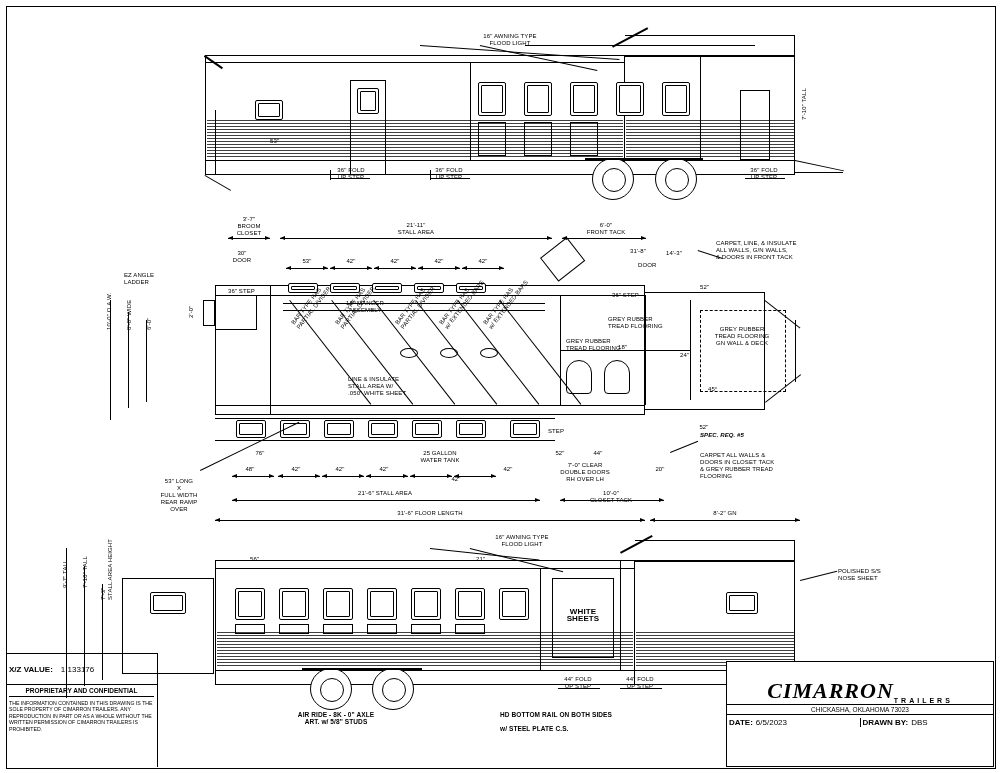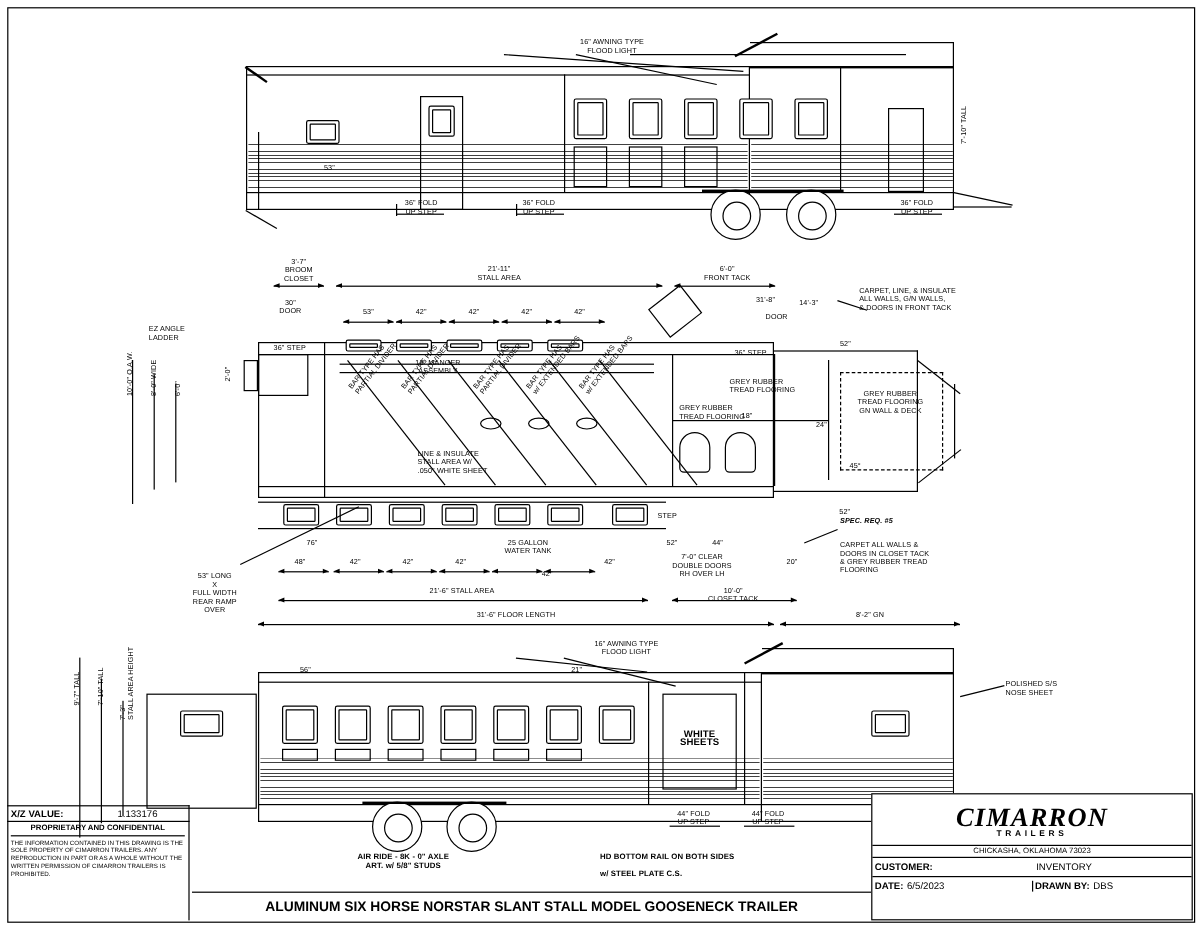--- a/index.html
+++ b/index.html
@@ -20,31 +20,31 @@
   .wheel{position:absolute;border:1.5px solid #000;border-radius:50%;background:#fff;}
   .wheel:after{content:"";position:absolute;left:22%;top:22%;width:56%;height:56%;border:1.2px solid #000;border-radius:50%;}
   .hatch{background:repeating-linear-gradient(180deg,#000 0 .6px,#fff .6px 3px);}
   .dim{position:absolute;height:1px;background:#000;}
   .dim:before,.dim:after{content:"";position:absolute;top:-2.5px;width:0;height:0;border-top:2.5px solid transparent;border-bottom:2.5px solid transparent;}
   .dim:before{left:0;border-right:5px solid #000;}
   .dim:after{right:0;border-left:5px solid #000;}
   .ext{position:absolute;width:1px;background:#000;}
   
   #titleblock{position:absolute;right:6px;bottom:6px;width:268px;height:106px;border:1.5px solid #000;box-sizing:border-box;background:#fff;}
-  #tb-logo{height:42px;border-bottom:1.2px solid #000;display:flex;flex-direction:column;align-items:center;justify-content:center;}
+  #tb-logo{height:42px;border-bottom:1.2px solid #000;display:flex;flex-direction:row;align-items:flex-end;justify-content:center;}
   .logotext{font-family:"Liberation Serif",serif;font-size:22px;font-weight:bold;letter-spacing:1px;font-style:italic;}
   .logosub{font-size:7px;letter-spacing:3px;font-weight:bold;margin-top:-2px;}
   .tbcity{font-size:6.5px;text-align:center;border-bottom:1.2px solid #000;padding:1px 0;}
   .tbrow{display:flex;border-bottom:1px solid #000;font-size:8px;height:15px;align-items:center;}
   .tbrow:last-child{border-bottom:none;}
   .tbk{font-weight:bold;padding-left:2px;white-space:nowrap;}
   .tbv{padding-left:3px;white-space:nowrap;}
   .tbsplit{display:flex;flex:1;}
   
-  #xzblock{position:absolute;left:6px;bottom:88px;width:152px;height:14px;border-top:1.2px solid #000;border-bottom:1.2px solid #000;border-right:1.2px solid #000;box-sizing:border-box;display:flex;align-items:center;font-size:8px;font-weight:bold;gap:37px;}
+  #xzblock{position:absolute;left:6px;bottom:88px;width:152px;height:32px;border-top:1.2px solid #000;border-bottom:1.2px solid #000;border-right:1.2px solid #000;box-sizing:border-box;display:flex;align-items:center;font-size:8px;font-weight:bold;}
   #propblock{position:absolute;left:6px;bottom:6px;width:152px;height:82px;border-right:1.2px solid #000;box-sizing:border-box;padding:2px 3px;}
   .proptitle{font-size:6.5px;font-weight:bold;text-align:center;border-bottom:1px solid #000;padding-bottom:2px;}
   .proptext{font-size:5.2px;line-height:6.4px;padding-top:3px;}
   #maintitle{position:absolute;left:160px;bottom:6px;width:566px;height:24px;display:flex;align-items:center;justify-content:center;font-size:11.5px;font-weight:bold;border-top:1.2px solid #000;box-sizing:border-box;}
   #bottomextras{position:absolute;left:160px;bottom:32px;width:566px;height:56px;}
 </style>
 </head>
 <body>
 
 <div id="sheet">
@@ -377,32 +377,27 @@
   <div id="xzblock">
     <span style="padding-left:3px;">X/Z VALUE:</span>
     <span style="padding-left:8px;font-weight:normal;">1.133176</span>
   </div>
 
   <div id="propblock">
     <div class="proptitle">PROPRIETARY AND CONFIDENTIAL</div>
     <div class="proptext">THE INFORMATION CONTAINED IN THIS DRAWING IS THE SOLE PROPERTY OF CIMARRON TRAILERS.  ANY REPRODUCTION IN PART OR AS A WHOLE WITHOUT THE WRITTEN PERMISSION OF CIMARRON TRAILERS IS PROHIBITED.</div>
   </div>
 
-  <div id="maintitle">ALUMINUM SIX HORSE NORSTAR SLANT STALL MODEL GOOSENECK TRAILER</div>
 
   <div id="titleblock">
     <div id="tb-logo">
       <div class="logotext">CIMARRON</div>
       <div class="logosub">TRAILERS</div>
     </div>
     <div class="tbcity">CHICKASHA, OKLAHOMA 73023</div>
-    <div class="tbrow">
-      <span class="tbk">CUSTOMER:</span>
-      <span class="tbv" style="flex:1;text-align:center;">INVENTORY</span>
-    </div>
     <div class="tbrow" style="border-bottom:none;">
       <div class="tbsplit" style="border-right:1px solid #000;align-items:center;">
         <span class="tbk">DATE:</span>
         <span class="tbv">6/5/2023</span>
       </div>
       <div class="tbsplit" style="align-items:center;">
         <span class="tbk">DRAWN BY:</span>
         <span class="tbv">DBS</span>
       </div>
     </div>

